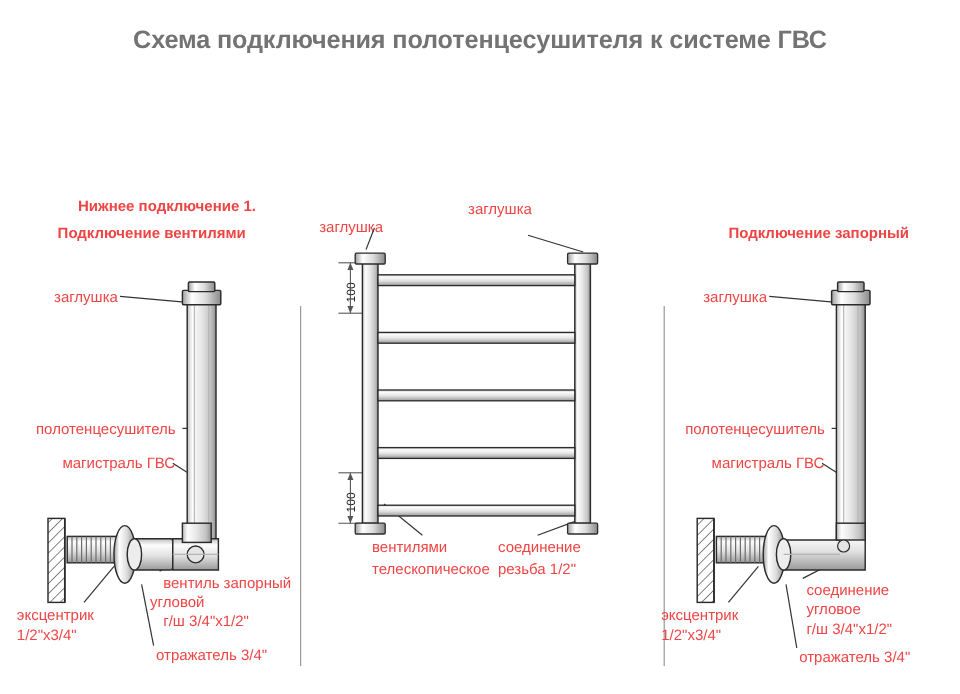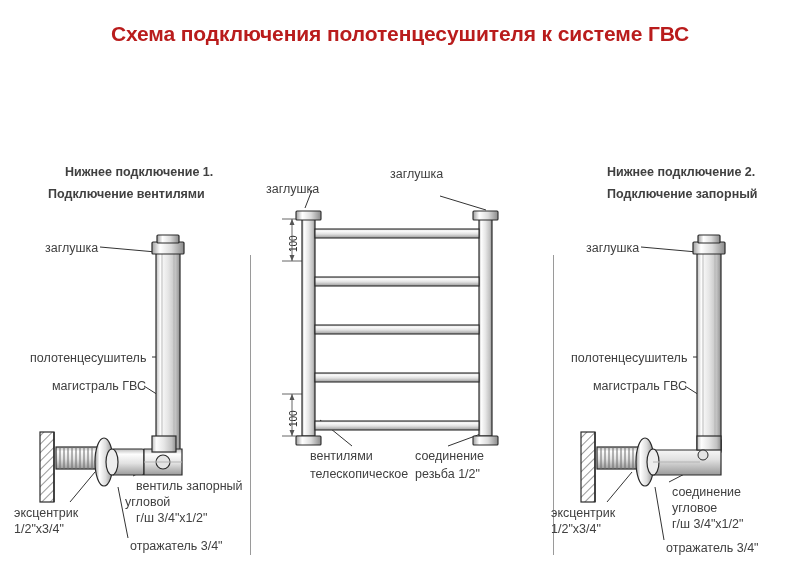--- a/index.html
+++ b/index.html
@@ -9,28 +9,28 @@
     font-family:"Liberation Sans", sans-serif;
     color:#1a1a1a;
     position:relative;
     overflow:hidden;
   }
   .page{position:relative;width:800px;height:578px;}
 
   .title{
     position:absolute;left:0;top:22px;width:800px;
     text-align:center;
-    font-size:21px;font-weight:bold;color:#b91c1c;
+    font-size:21px;font-weight:bold;color:#737373;
     letter-spacing:-0.1px;
   }
 
   .lbl{
     position:absolute;
     font-size:12.5px;
-    color:#404040;
+    color:#ef4444;
     white-space:pre;
     line-height:1.35;
   }
   .lbl.bold{font-weight:bold;}
 
   .vline{
     position:absolute;
     width:1px;background:#9a9a9a;
   }
 
@@ -76,21 +76,20 @@
 
   <div class="dim-txt" style="left:288px;top:252px;">100</div>
   <div class="dim-txt" style="left:288px;top:427px;">100</div>
 
   <div class="lbl" style="left:310px;top:448px;">вентилями</div>
   <div class="lbl" style="left:310px;top:466px;">телескопическое</div>
 
   <div class="lbl" style="left:415px;top:448px;">соединение</div>
   <div class="lbl" style="left:415px;top:466px;">резьба 1/2"</div>
 
-  <div class="lbl bold" style="left:607px;top:164px;">Нижнее подключение 2.</div>
   <div class="lbl bold" style="left:607px;top:186px;">Подключение запорный</div>
 
   <div class="lbl" style="left:586px;top:240px;">заглушка</div>
   <div class="lbl" style="left:571px;top:350px;">полотенцесушитель</div>
   <div class="lbl" style="left:593px;top:378px;">магистраль ГВС</div>
 
   <div class="lbl" style="left:551px;top:505px;">эксцентрик</div>
   <div class="lbl" style="left:551px;top:521px;">1/2"х3/4"</div>
 
   <div class="lbl" style="left:672px;top:484px;">соединение</div>

